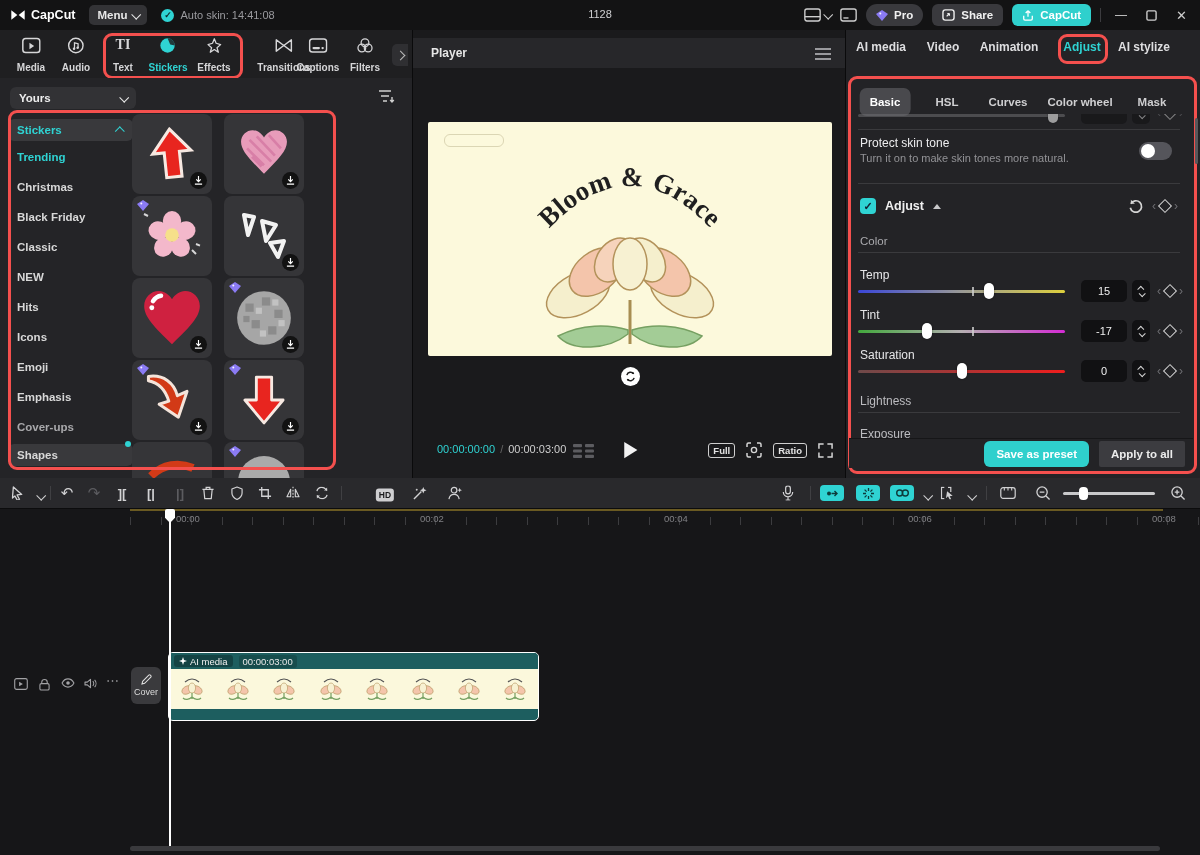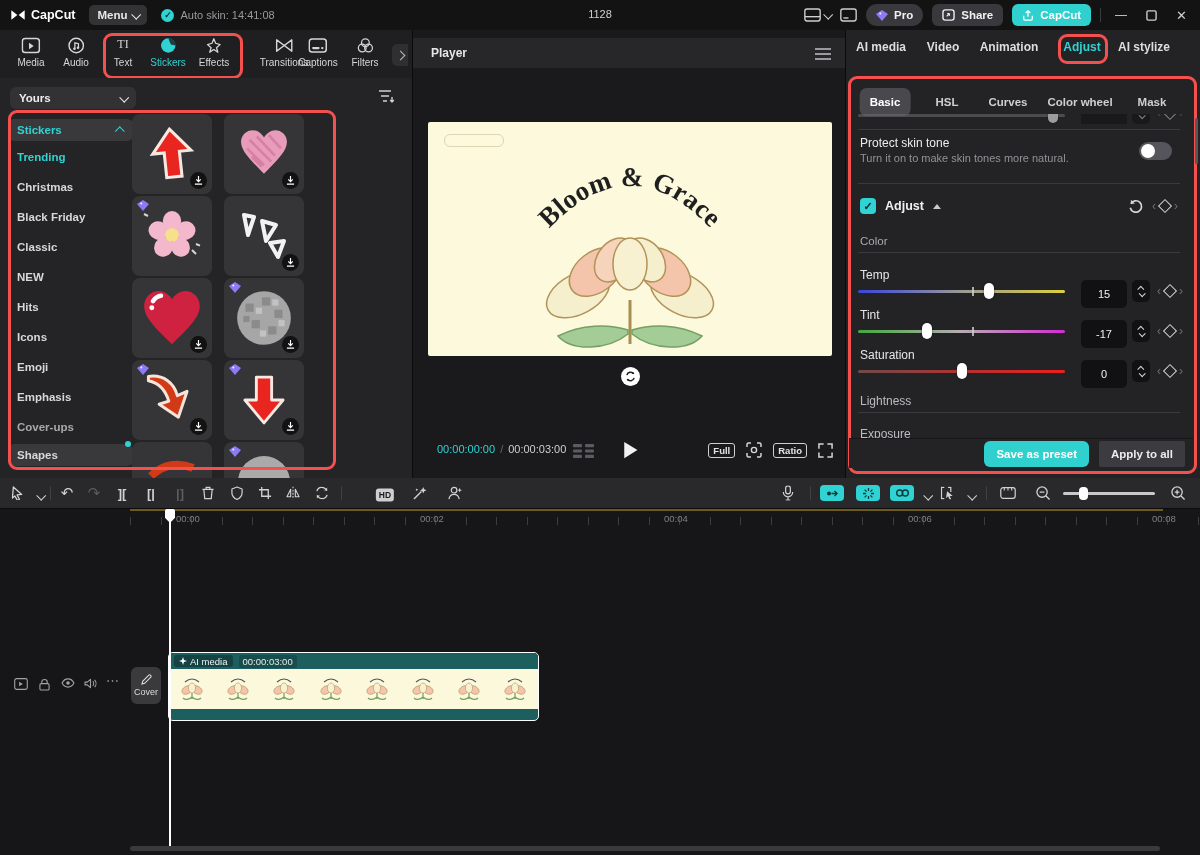--- a/index.html
+++ b/index.html
@@ -12,21 +12,21 @@
   .chev.up{transform:rotate(225deg) translateY(-1px);}
   .chev.right{transform:rotate(-45deg);}
   
   .topbar{position:absolute;top:0;left:0;width:1200px;height:30px;background:#131314;border-bottom:1px solid #060607;}
   .menu-btn{background:#333336;border-radius:5px;height:20px;padding:0 8px;gap:5px;color:#e8e8e8;font-size:11.5px;font-weight:bold;}
   .pill-btn{background:#39393d;border-radius:6px;height:22px;padding:0 10px;gap:6px;font-size:11.5px;color:#f0f0f0;font-weight:bold;}
   .export-btn{background:#2fd0cd;color:#fff;}
   
   .ltabs{position:absolute;left:0;top:30px;width:412px;height:48px;background:#1f1f21;border-right:1px solid #0a0a0b;}
   .ltab{position:absolute;top:7px;transform:translateX(-50%);text-align:center;color:#d6d6d8;cursor:pointer;}
-  .ltab .lbl{font-size:10px;margin-top:3px;white-space:nowrap;}
+  .ltab .lbl{font-size:10px;margin-top:8px;white-space:nowrap;font-weight:bold;}
   .ltab.active{color:#2fd3d3;}
   .red-box{position:absolute;border:3px solid #f4504e;border-radius:9px;pointer-events:none;}
   
   .lcontent{position:absolute;left:0;top:78px;width:412px;height:400px;background:#242427;border-right:1px solid #0a0a0b;overflow:hidden;}
   .yours{position:absolute;left:10px;top:9px;width:108px;height:22px;background:#323235;border-radius:6px;font-size:11.5px;color:#ececec;padding:0 9px;justify-content:space-between;font-weight:bold;}
   .cat{position:absolute;left:8px;width:107px;height:22px;font-size:11.5px;color:#d8d8d8;padding:0 9px;border-radius:6px;font-weight:bold;}
   .cat.header,.cat.selected{background:#39393c;}
   .cat.cyan{color:#2fd3d3;}
   .tile{position:absolute;width:80px;height:80px;background:#353538;border-radius:8px;overflow:hidden;}
   .dl{position:absolute;right:5px;bottom:5px;width:17px;height:17px;border-radius:50%;background:rgba(12,12,12,.85);display:flex;align-items:center;justify-content:center;}
@@ -40,21 +40,21 @@
   
   .rpanel{position:absolute;left:845px;top:30px;width:355px;height:448px;background:#232326;border-left:1px solid #0a0a0b;}
   .rtab{position:absolute;top:10px;transform:translateX(-50%);font-size:12px;color:#dedee0;font-weight:bold;white-space:nowrap;cursor:pointer;}
   .rtab.active{color:#2fd3d3;}
   .subtab{position:absolute;top:0;transform:translateX(-50%);font-size:11.5px;color:#cfcfd1;font-weight:bold;padding:8px 10px;border-radius:7px;white-space:nowrap;}
   .subtab.active{background:#49494d;color:#fff;}
   .divider{position:absolute;left:12px;width:322px;height:1px;background:#3a3a3d;}
   .slider-track{position:absolute;left:12px;width:207px;height:3px;border-radius:2px;}
   .slider-thumb{position:absolute;width:10px;height:16px;background:#fff;border-radius:5px;top:-7px;box-shadow:0 0 2px rgba(0,0,0,.6);}
   .ctick{position:absolute;left:114px;top:-3px;width:1.5px;height:9px;background:#cfcfcf;opacity:.8;}
-  .numbox{position:absolute;left:235px;width:46px;height:28px;background:#111113;border-radius:5px;color:#f0f0f0;font-size:11px;display:flex;align-items:center;justify-content:center;}
+  .numbox{position:absolute;left:235px;width:46px;height:22px;background:#111113;border-radius:5px;color:#f0f0f0;font-size:11px;display:flex;align-items:center;justify-content:center;}
   .stepper{position:absolute;left:286px;width:18px;height:22px;background:#111113;border-radius:5px;display:flex;flex-direction:column;align-items:center;justify-content:center;gap:1px;color:#d5d5d5;}
   .kf{position:absolute;left:311px;width:34px;height:22px;display:flex;align-items:center;gap:4px;color:#6e6e72;font-size:12px;}
   .diam{width:8px;height:8px;border:1.4px solid #d5d5d5;transform:rotate(45deg);}
   .btn-cyan{background:#2fd0cd;color:#fff;border:none;border-radius:6px;height:26px;padding:0 12px;font-size:11.5px;font-weight:bold;font-family:inherit;}
   .btn-gray{background:#3c3c40;color:#ececec;border:none;border-radius:2px;height:26px;padding:0 12px;font-size:11.5px;font-weight:bold;font-family:inherit;}
   
   .toolbar{position:absolute;left:0;top:478px;width:1200px;height:30px;background:#29292c;border-bottom:1px solid #0c0c0d;}
   .tb{position:absolute;top:50%;transform:translate(-50%,-50%);color:#d2d2d4;font-size:13px;}
   .tb.dim{color:#5c5c60;}
   .vdiv{position:absolute;top:8px;width:1px;height:14px;background:#404043;}
@@ -145,21 +145,21 @@
     <div class="ltab" style="left:76px;">
       <svg width="18" height="17" viewBox="0 0 20 18" style="margin:0 auto;">
           <circle cx="10" cy="9" r="8" fill="none" stroke="currentColor" stroke-width="1.6"></circle>
           <path d="M8.5 12.5V6l4 1v4.7" stroke="currentColor" stroke-width="1.4" fill="none"></path>
           <circle cx="8" cy="12.5" r="1.4" fill="currentColor"></circle>
           <circle cx="12" cy="11.6" r="1.4" fill="currentColor"></circle>
         </svg>
       <div class="lbl">Audio</div>
     </div>
     <div class="ltab" style="left:123px;">
-      <div style="height:17px;font-size:12px;font-weight:normal;font-family:'Liberation Serif',serif;">TI</div>
+      <div style="height:17px;font-size:14px;font-weight:bold;font-family:'Liberation Serif',serif;">TI</div>
       <div class="lbl">Text</div>
     </div>
     <div class="ltab active" style="left:168px;">
       <svg width="18" height="17" viewBox="0 0 20 18" style="margin:0 auto;">
           <circle cx="10" cy="9" r="8" fill="#2fd3d3"></circle>
           <path d="M10 1a8 8 0 0 1 8 8l-5-1z" fill="#1f1f21" opacity=".85"></path>
         </svg>
       <div class="lbl">Stickers</div>
     </div>
     <div class="ltab" style="left:214px;">

